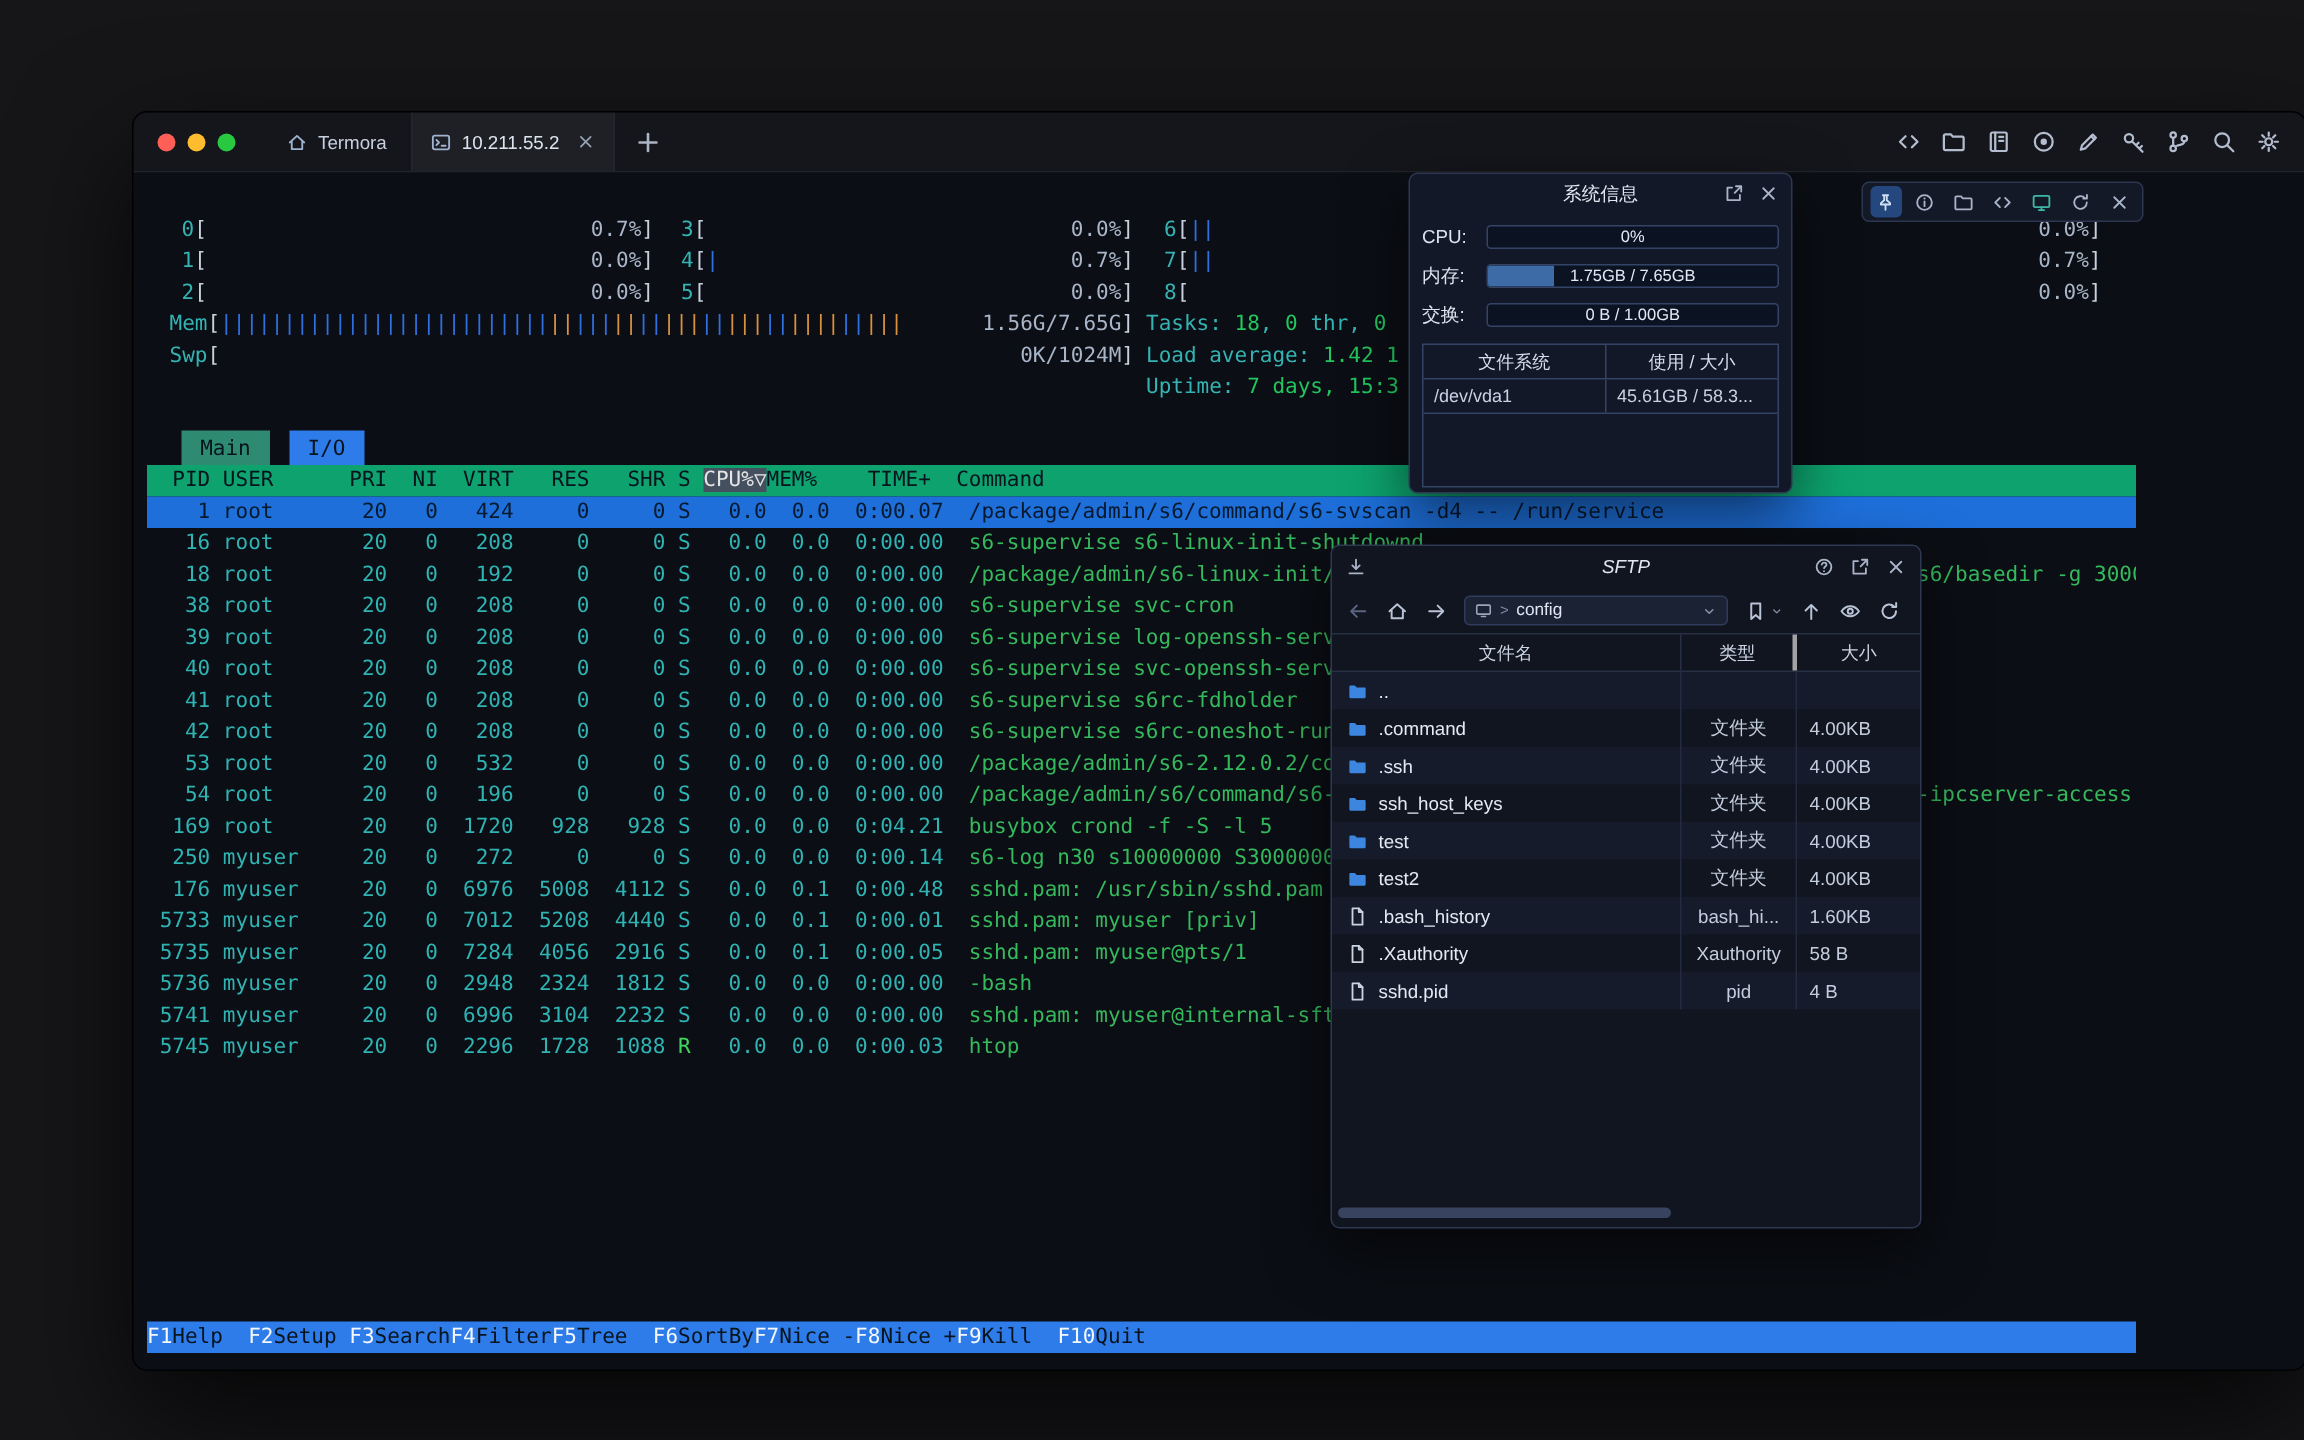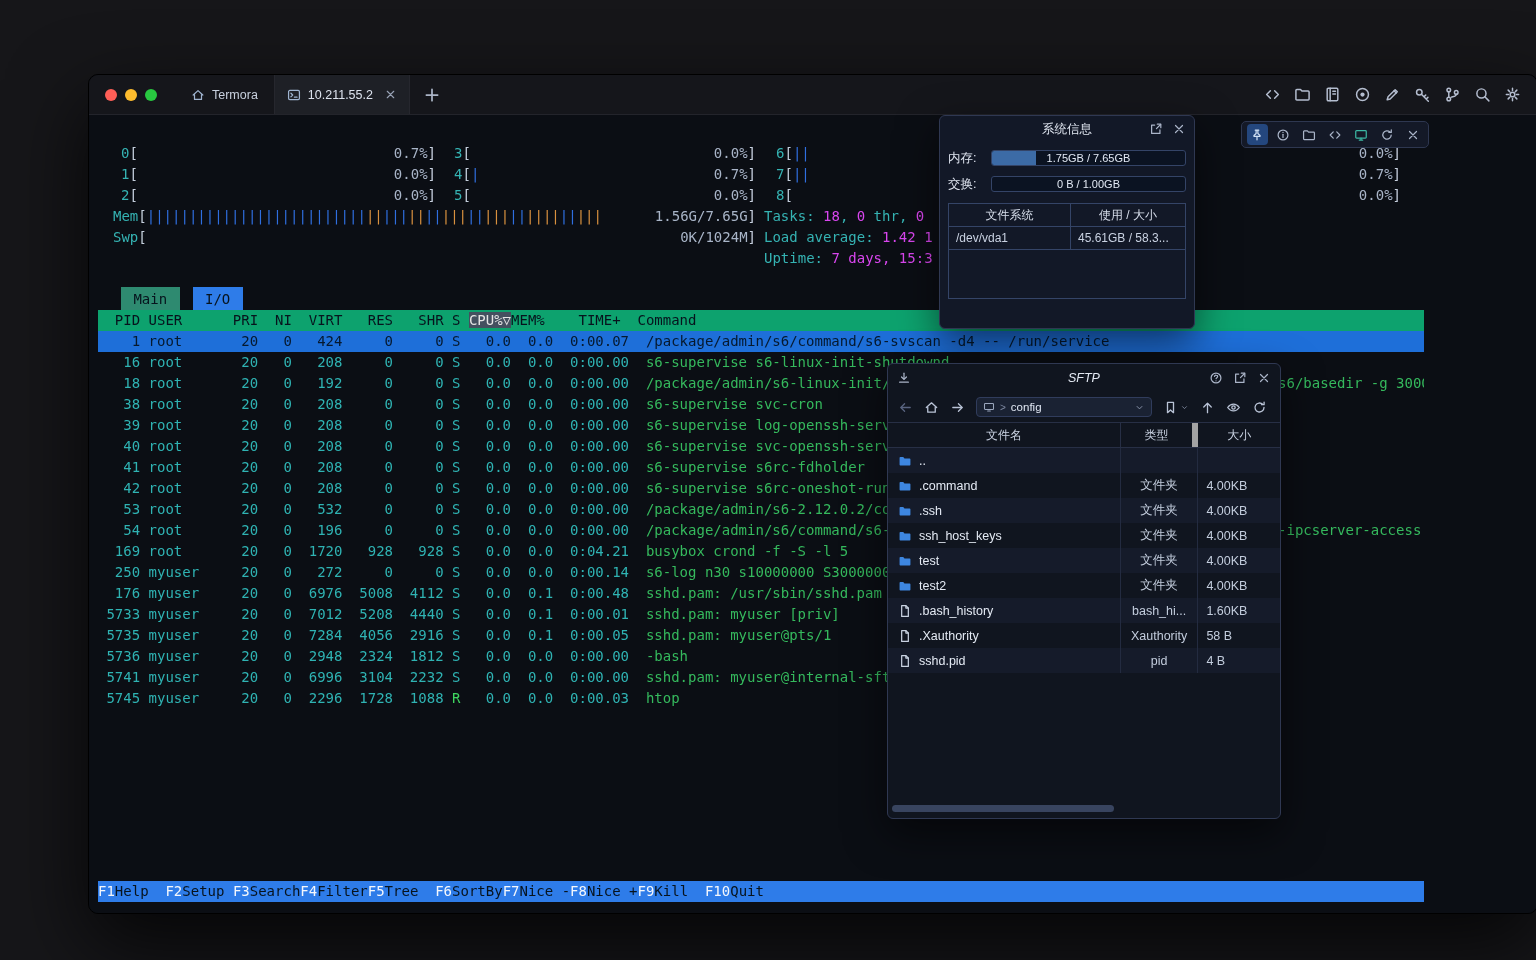--- a/index.html
+++ b/index.html
@@ -26,21 +26,21 @@
   .tab-icon { width:14px; height:14px; color:#9fb4d0; }
   .tab-close { width:13px; height:13px; color:#97a1b4; margin-left:4px; }
   svg { width:100%; height:100%; display:block; }
 
   
   .terminal { position:absolute; left:0; right:0; top:40px; bottom:0; background:#0b0e14;
               font-family:"DejaVu Sans Mono","Liberation Mono",monospace;
               font-size:14px; line-height:21px; color:#c9d4e3; }
   .trow { position:absolute; left:9px; width:1326px; height:21px; white-space:pre; }
   .t-cyan  { color:#35b3b3; }
-  .t-white { color:#d946ef; }
+  .t-white { color:#22c55e; }
   .t-brk   { color:#c6d0de; }
   .t-mval  { color:#a9b5c8; }
   .t-blue  { color:#2f6fe0; }
   .t-orange{ color:#d9913f; }
   .t-vals  { color:#2fb3b3; }
   .t-cmd   { color:#35b95d; }
   .t-run   { color:#3fd55f; }
   .core, .memline { position:absolute; top:0; height:21px; display:flex; white-space:pre; }
   .cA { left:23px;  width:315px; }
   .cB { left:356px; width:302px; }
@@ -115,21 +115,21 @@
              display:flex; align-items:center; padding:0 6px; gap:5px; font-size:11.5px; color:#dfe6f2; }
   .sf-path .mini { width:12px; height:12px; color:#9aa6bd; display:inline-flex; }
   .sf-path .sep { color:#7e89a2; font-size:10px; }
   .sf-path .caret { margin-left:auto; width:11px; height:11px; color:#8b96ad; display:inline-flex; }
   .bm-wrap { display:flex; align-items:center; gap:2px; }
   .bm-caret { width:9px; height:9px; color:#8b96ad; display:inline-flex; }
   .sf-head { display:flex; height:26px; border-top:1px solid #272f45; border-bottom:1px solid #272f45;
              font-size:12px; color:#cbd4e4; }
   .sf-hc { display:flex; align-items:center; justify-content:center; }
   .w-name { width:234px; border-right:1px solid #272f45; }
-  .w-type { width:78px;  border-right:6px solid #a3a3a3; }
+  .w-type { width:78px;  border-right:3px solid #a3a3a3; }
   .w-size { width:82px; }
   .sf-rows { flex:1; overflow:hidden; position:relative; font-size:12.5px; }
   .srow { display:flex; height:25px; align-items:stretch; }
   .srow.alt { background:#151b2a; }
   .scell { display:flex; align-items:center; }
   .sc-name { width:234px; padding-left:10px; gap:7px; color:#e4eaf4; border-right:1px solid #232b40; }
   .sc-type { width:78px; justify-content:center; color:#c3cddd; border-right:1px solid #232b40; }
   .sc-size { width:82px; padding-left:8px; color:#c3cddd; }
   .sf-ficon { width:14px; height:14px; display:inline-flex; color:#c9d3e2; }
   .sf-scroll { position:absolute; left:4px; bottom:6px; width:386px; height:7px; }
@@ -305,20 +305,27 @@
         <span class="p-ico">
             <svg viewBox="0 0 16 16" fill="none" stroke="currentColor" stroke-width="1.4" stroke-linecap="round" stroke-linejoin="round">
               <path d="M4 4l8 8M12 4l-8 8"></path>
             </svg>
           </span>
       </span>
     </div>
     <div class="si-body">
       <div id="si-rows">
           <div class="si-row">
+            <span class="si-label">CPU:</span>
+            <div class="si-bar">
+              <div class="si-fill" style="width: 0%;"></div>
+              <span class="si-text">0%</span>
+            </div>
+          </div>
+          <div class="si-row">
             <span class="si-label">内存:</span>
             <div class="si-bar">
               <div class="si-fill" style="width: 23%;"></div>
               <span class="si-text">1.75GB / 7.65GB</span>
             </div>
           </div>
           <div class="si-row">
             <span class="si-label">交换:</span>
             <div class="si-bar">
               <div class="si-fill" style="width: 0%;"></div>

